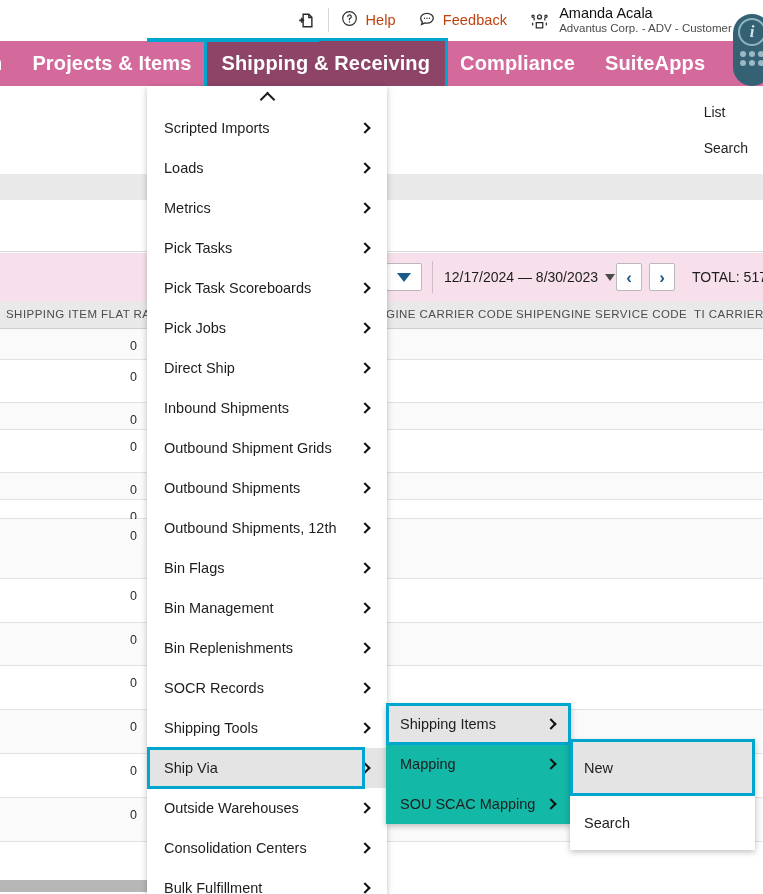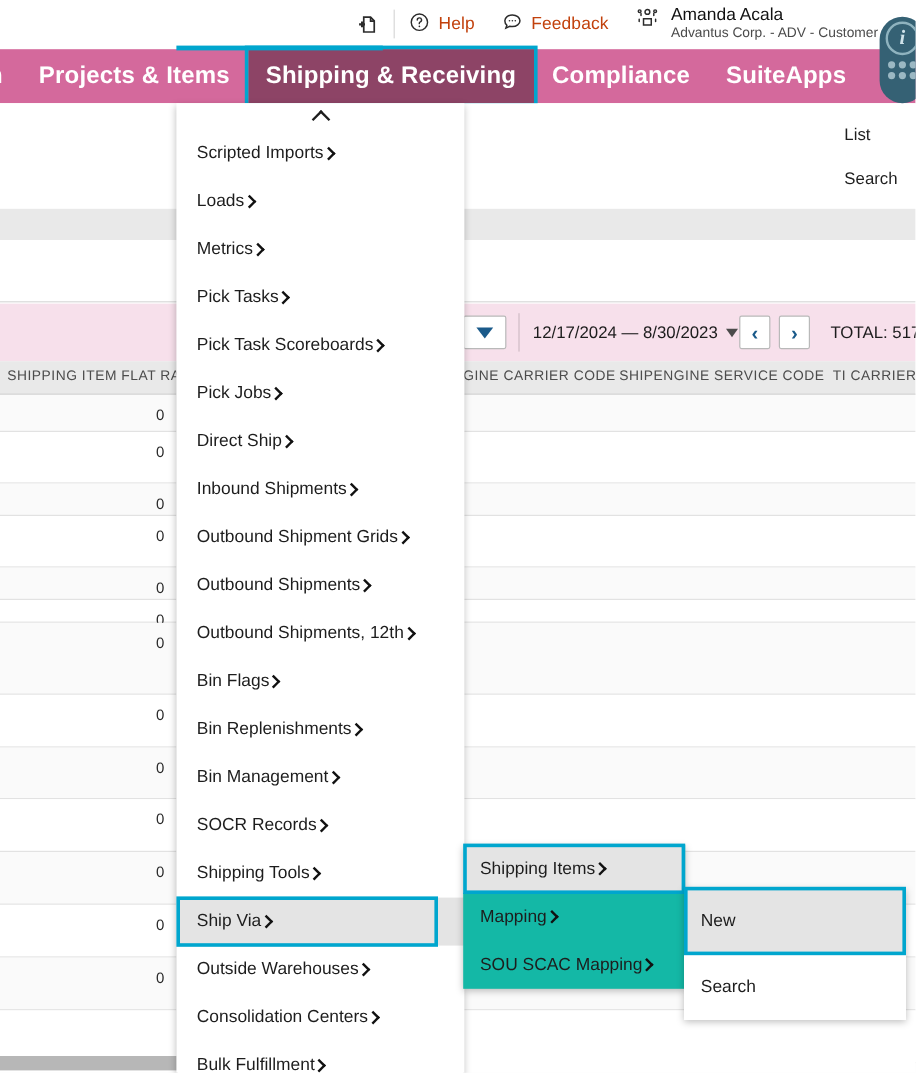--- a/index.html
+++ b/index.html
@@ -25,21 +25,21 @@
     color: #2b2b2b;
   }
   .tb-divider {
     width: 1px; height: 24px; background: #d8d8d8; margin: 0 12px 0 8px;
   }
   .tb-item {
     display: flex; align-items: center; gap: 7px;
     margin-right: 22px; color: #1f1f1f; font-size: 14.5px;
   }
   .tb-item-label { font-size: 14.5px; color: #c2410c; letter-spacing: .1px; }
-  .tb-user { display: flex; align-items: flex-start; gap: 9px; margin-right: 4px; }
+  .tb-user { display: flex; align-items: flex-end; gap: 9px; margin-right: 4px; }
   .tb-user-text { line-height: 1.15; }
   .tb-user-name { font-size: 14.5px; color: #111; font-weight: 400; }
   .tb-user-sub { font-size: 11.5px; color: #4b4b4b; margin-top: 1px; white-space: nowrap; }
 
   
   .navbar {
     position: absolute; left: 0; top: 41px; width: 763px; height: 45px;
     background: #d4699c;
     display: flex; align-items: stretch;
   }
@@ -187,21 +187,21 @@
   }
   .menu-scroll-up {
     height: 22px; display: flex; align-items: center; justify-content: center;
   }
   .chev-up {
     width: 11px; height: 11px; border-left: 2.4px solid #1d1d1d; border-top: 2.4px solid #1d1d1d;
     transform: rotate(45deg); margin-top: 4px;
   }
   .mi {
     position: relative; height: 40px;
-    display: flex; align-items: center; justify-content: flex-start;
+    display: flex; align-items: center; justify-content: space-between;
     padding: 0 14px 0 17px;
     font-size: 14.5px; color: #1d1d1d; white-space: nowrap;
   }
   .mi .chev-right {
     width: 8px; height: 8px;
     border-right: 2.4px solid #111; border-top: 2.4px solid #111;
     transform: rotate(45deg); margin-right: 4px;
   }
   .mi.hl { background: #e4e4e4; }
   .mi.hl::after {
@@ -442,25 +442,25 @@
         </div>
         <div class="mi">
           <span>Outbound Shipments, 12th</span>
           <span class="chev-right"></span>
         </div>
         <div class="mi">
           <span>Bin Flags</span>
           <span class="chev-right"></span>
         </div>
         <div class="mi">
+          <span>Bin Management</span>
+          <span class="chev-right"></span>
+        </div>
+        <div class="mi">
           <span>Bin Replenishments</span>
-          <span class="chev-right"></span>
-        </div>
-        <div class="mi">
-          <span>Bin Management</span>
           <span class="chev-right"></span>
         </div>
         <div class="mi">
           <span>SOCR Records</span>
           <span class="chev-right"></span>
         </div>
         <div class="mi">
           <span>Shipping Tools</span>
           <span class="chev-right"></span>
         </div>

